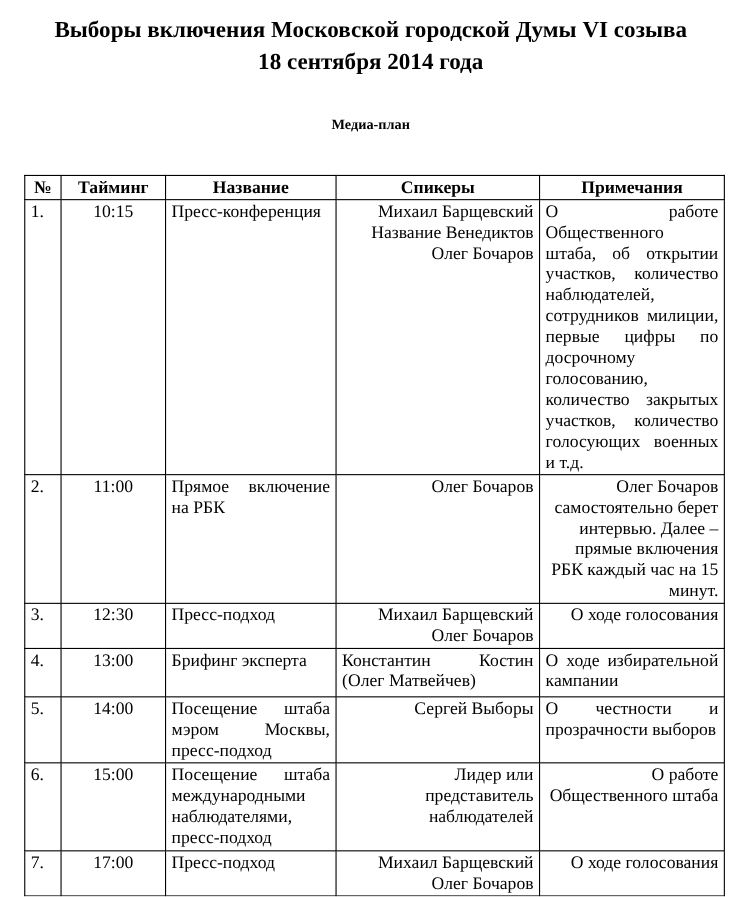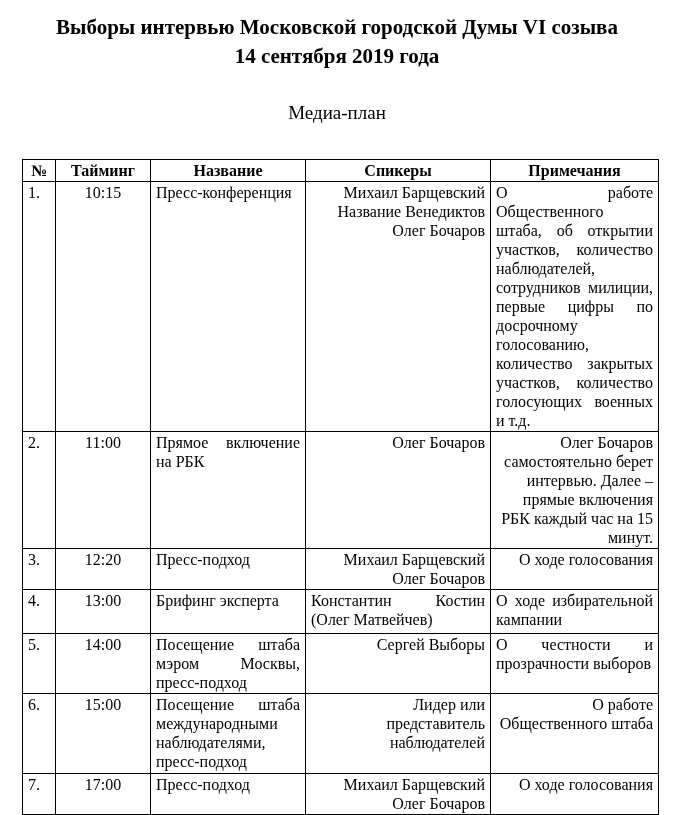--- a/index.html
+++ b/index.html
@@ -18,23 +18,23 @@
   }
   .doc-title {
     margin: 13px 0 0 0;
     font-size: 21px;
     line-height: 29px;
     font-weight: bold;
     text-align: center;
   }
   .doc-subtitle {
     margin: 27px 0 0 0;
-    font-size: 19px;
+    font-size: 13px;
     line-height: 29px;
-    font-weight: normal;
+    font-weight: bold;
     text-align: center;
   }
   table.media-plan {
     border-collapse: collapse;
     table-layout: fixed;
     width: 636px;
     margin: 32px 0 0 22px;
   }
   table.media-plan th,
   table.media-plan td {
@@ -63,22 +63,22 @@
   #plan-body tr:nth-child(5) { height: 54px;  }
   #plan-body tr:nth-child(6) { height: 80px;  }
   #plan-body tr:nth-child(7) { height: 39px;  }
 </style>
 </head>
 <body>
 
 <div class="page">
 
   <h1 class="doc-title">
-    <span>Выборы интервью Московской городской Думы VI созыва</span><br>
-    <span>14 сентября 2019 года</span>
+    <span>Выборы включения Московской городской Думы VI созыва</span><br>
+    <span>18 сентября 2014 года</span>
   </h1>
 
   <h2 class="doc-subtitle">Медиа-план</h2>
 
   <table class="media-plan">
     <colgroup>
       <col style="width:33px">
       <col style="width:95px">
       <col style="width:155px">
       <col style="width:185px">
@@ -109,21 +109,21 @@
           <td class="col-num">2.</td>
           <td class="col-time">11:00</td>
           <td class="col-title align-justify">Прямое включение на РБК</td>
           <td class="col-speakers align-left">
             <div>Олег Бочаров</div>
           </td>
           <td class="col-notes align-left">Олег Бочаров самостоятельно берет интервью. Далее – прямые включения РБК каждый час на 15 минут.</td>
         </tr>
         <tr>
           <td class="col-num">3.</td>
-          <td class="col-time">12:20</td>
+          <td class="col-time">12:30</td>
           <td class="col-title align-justify">Пресс-подход</td>
           <td class="col-speakers align-left">
             <div>Михаил Барщевский</div>
             <div>Олег Бочаров</div>
           </td>
           <td class="col-notes align-left">О ходе голосования</td>
         </tr>
         <tr>
           <td class="col-num">4.</td>
           <td class="col-time">13:00</td>

